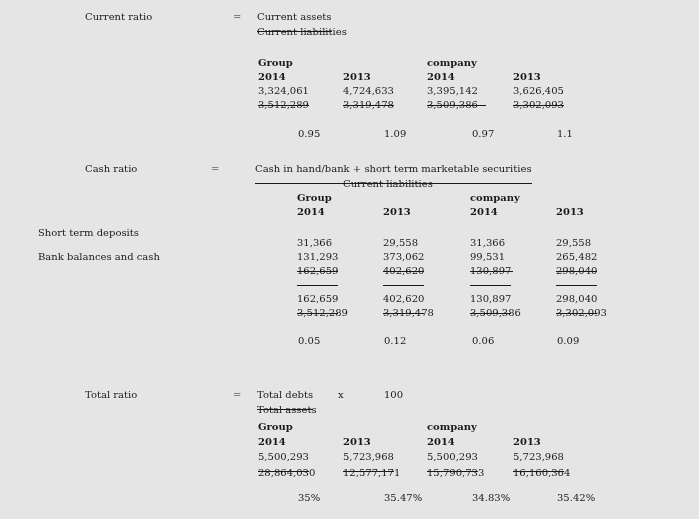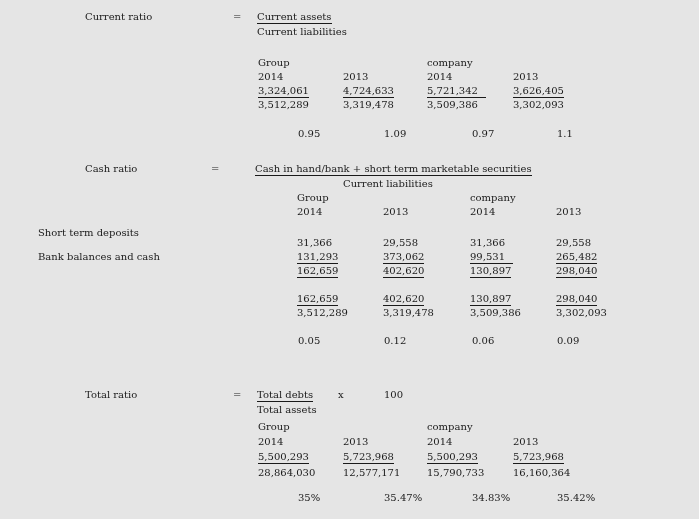--- a/index.html
+++ b/index.html
@@ -6,22 +6,22 @@
   .page{
     position:relative;
     width:699px;height:519px;
     background:#e5e5e5;
     font-family:"DejaVu Serif", serif;
     font-size:10px;
     color:#1a1a1a;
     overflow:hidden;
   }
   .t{position:absolute;white-space:pre;line-height:12px;}
-  .b{font-weight:normal;}
-  .u{border-bottom:1px solid #1a1a1a;padding-bottom:0px;}
+  .b{font-weight:bold;}
+  .u{border-bottom:1px solid #1a1a1a;padding-bottom:8px;}
   .us{padding-right:8px;} 
 </style>
 </head>
 <body>
 
 <div class="page">
 
   <section>
     <span class="t" style="left:85px;top:11px">Current ratio</span>
     <span class="t" style="left:233px;top:11px">=</span>
@@ -31,21 +31,21 @@
     <span class="t b" style="left:258px;top:57px">Group</span>
     <span class="t b" style="left:427px;top:57px">company</span>
 
     <span class="t b" style="left:258px;top:71px">2014</span>
     <span class="t b" style="left:343px;top:71px">2013</span>
     <span class="t b" style="left:427px;top:71px">2014</span>
     <span class="t b" style="left:513px;top:71px">2013</span>
 
     <span class="t u" style="left:258px;top:85px">3,324,061</span>
     <span class="t u" style="left:343px;top:85px">4,724,633</span>
-    <span class="t u us" style="left:427px;top:85px">5,721,342</span>
+    <span class="t u us" style="left:427px;top:85px">3,395,142</span>
     <span class="t u" style="left:513px;top:85px">3,626,405</span>
 
     <span class="t" style="left:258px;top:99px">3,512,289</span>
     <span class="t" style="left:343px;top:99px">3,319,478</span>
     <span class="t" style="left:427px;top:99px">3,509,386</span>
     <span class="t" style="left:513px;top:99px">3,302,093</span>
 
     <span class="t" style="left:298px;top:128px">0.95</span>
     <span class="t" style="left:384px;top:128px">1.09</span>
     <span class="t" style="left:472px;top:128px">0.97</span>

